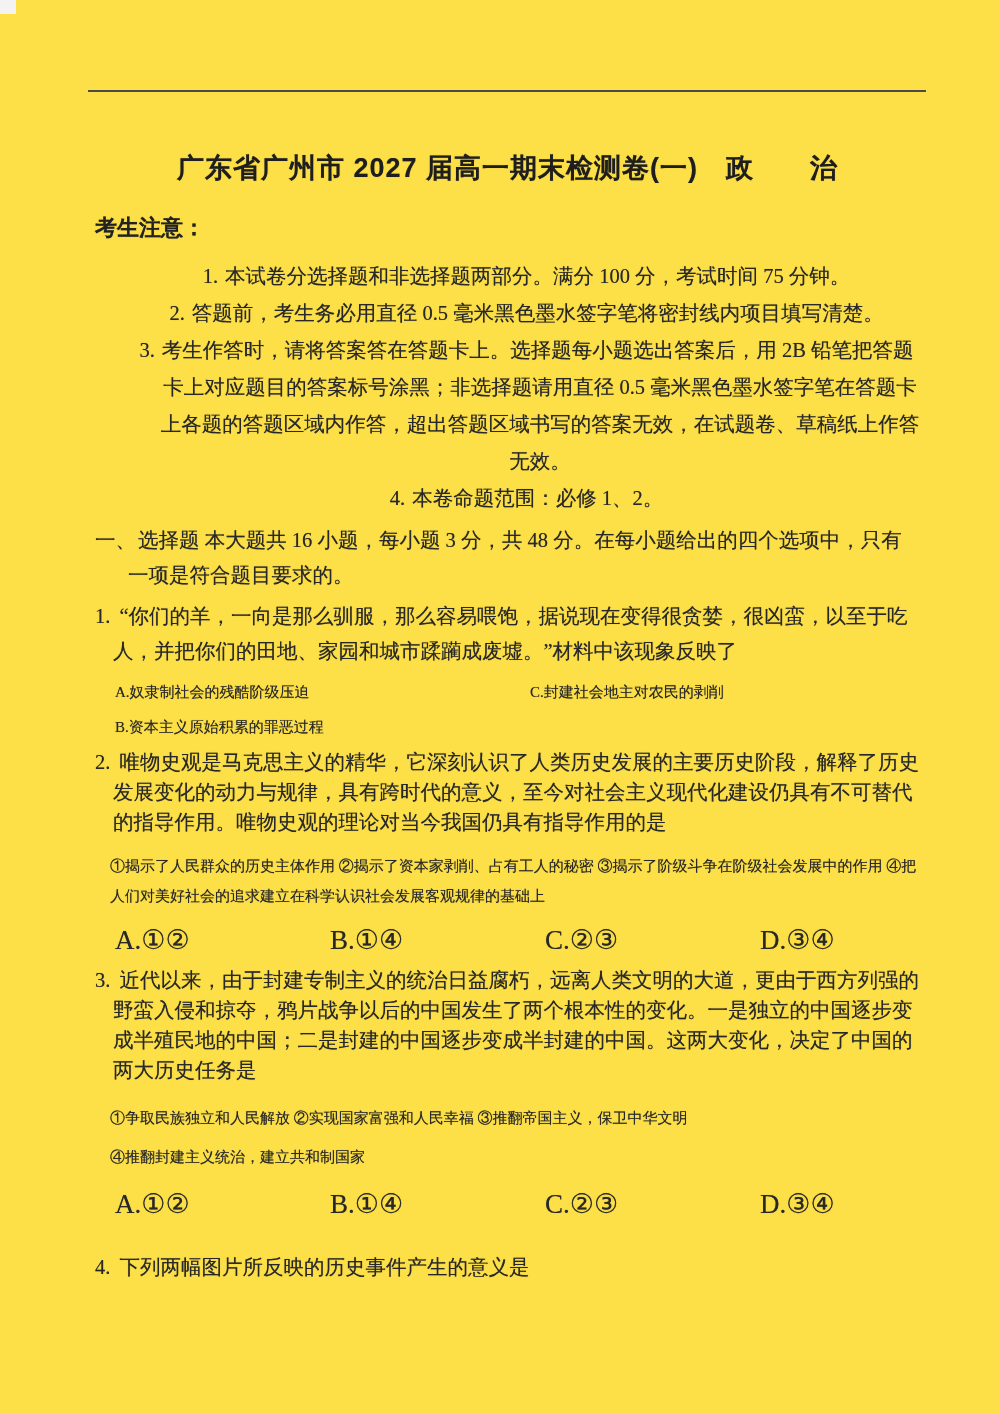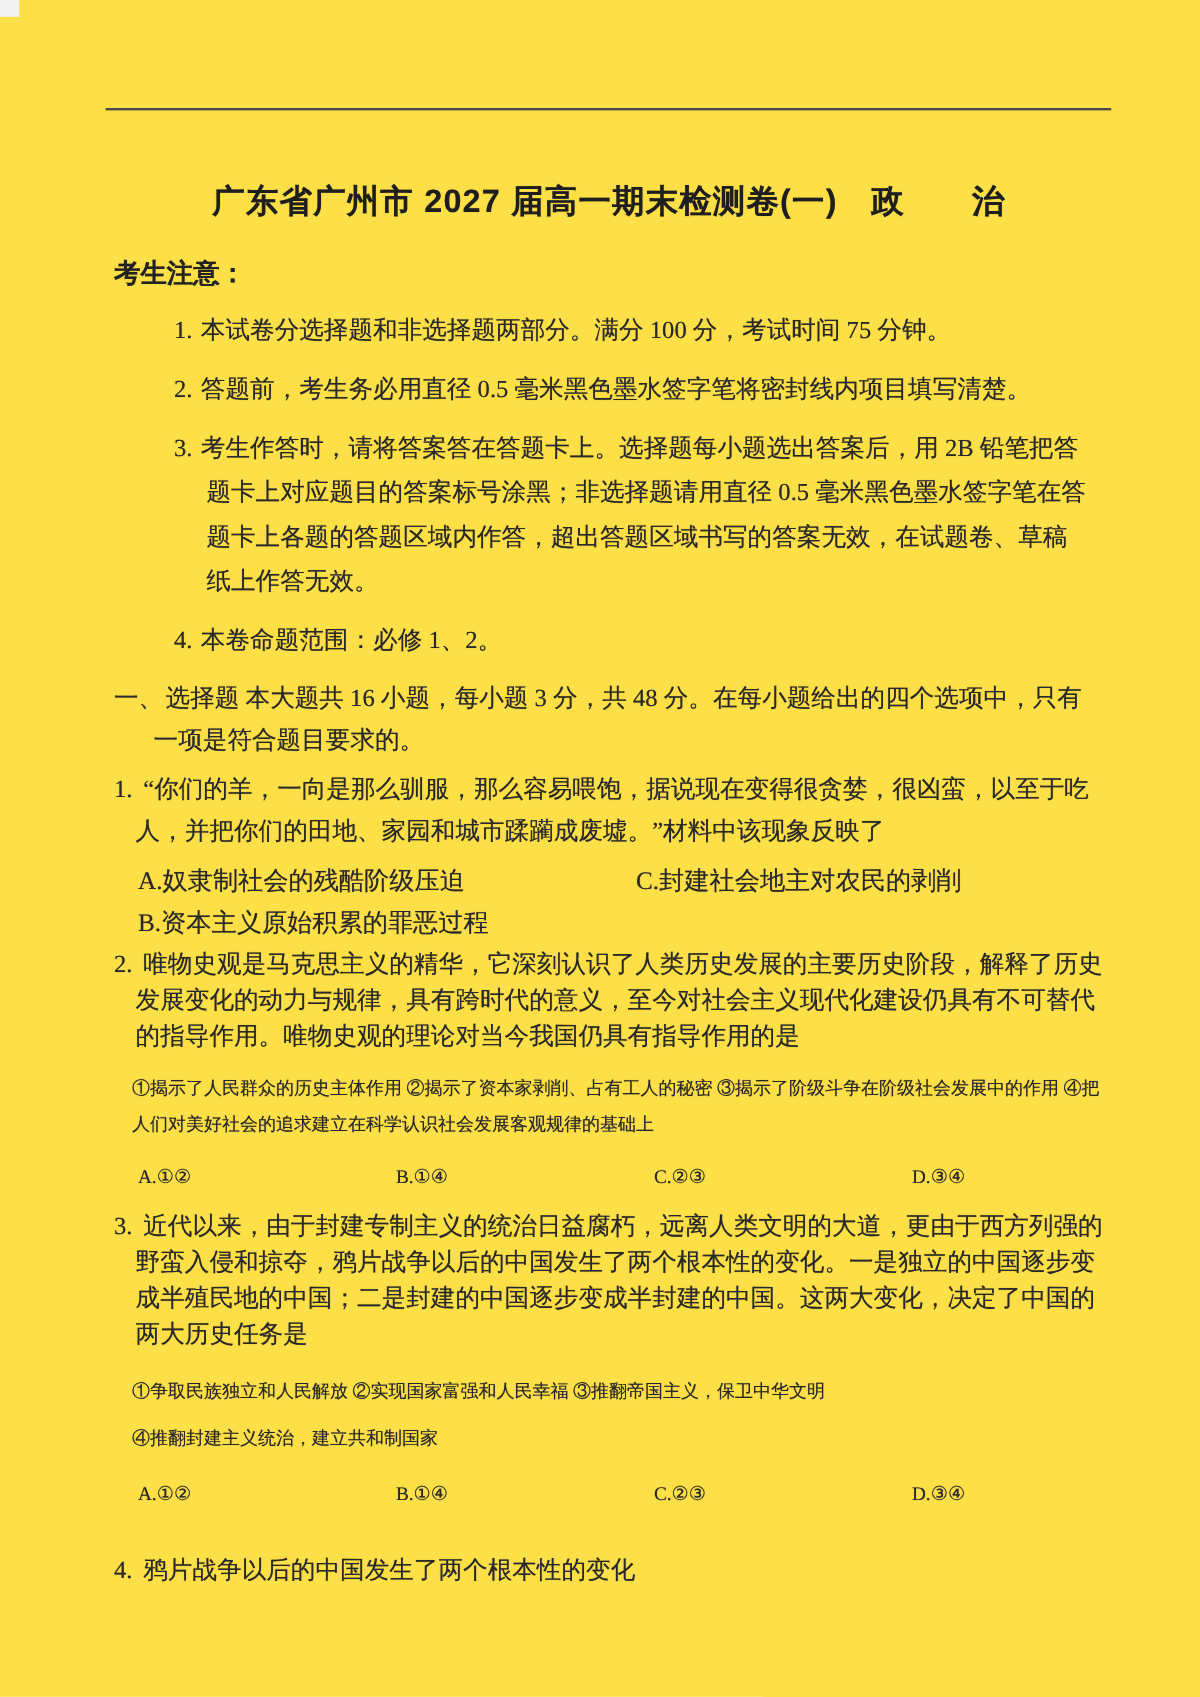--- a/index.html
+++ b/index.html
@@ -37,47 +37,47 @@
   .notice-heading {
     margin-top: 27px;
     font-family: "Liberation Sans", sans-serif;
     font-size: 22px; line-height: 30px; font-weight: 700;
     color: #222;
   }
   .notes {
     margin-top: 15px; margin-left: 38px;
     font-size: 20.5px; line-height: 37px;
   }
-  .note { margin: 12px; padding-left: 27px; text-indent: -27px; }
+  .note { margin: 0; padding-left: 27px; text-indent: -27px; text-align: center; }
   .nnum { margin-right: 7px; }
   .section {
     margin: 6px 0 0 0;
     font-size: 20.5px; line-height: 35px;
     padding-left: 33px; text-indent: -33px;
   }
   .snum { margin-right: 2px; }
   .question {
     margin: 0; font-size: 20.5px;
     padding-left: 18px; text-indent: -18px;
   }
   .qnum { margin-right: 9px; }
   .q1 { margin-top: 6px; line-height: 35px; }
   .choices2 {
     margin-top: 6px; padding-left: 20px;
     display: grid; grid-template-columns: 415px 1fr;
-    font-size: 21px; line-height: 35px;
+    font-size: 15px; line-height: 35px;
   }
   .q2 { margin-top: 2px; line-height: 30px; }
   .statements {
     margin: 14px 0 0 0; padding-left: 15px;
     font-size: 15px; line-height: 30px;
   }
   .answers {
     display: flex; margin-top: 14px; padding-left: 20px;
-    font-size: 16px; line-height: 30px; align-items: flex-end;
+    font-size: 27px; line-height: 30px; align-items: flex-end;
   }
   .answers span { flex: none; width: 215px; }
   .q3 { margin-top: 10px; line-height: 30px; }
   .st-q3-1 { margin-top: 18px; }
   .st-q3-2 { margin-top: 9px; }
   .answers-q3 { margin-top: 17px; }
   .q4 { margin-top: 33px; line-height: 30px; }
 </style>
 </head>
 <body>
@@ -120,16 +120,16 @@
     <p class="question q3"><span class="qnum">3.</span><span>近代以来，由于封建专制主义的统治日益腐朽，远离人类文明的大道，更由于西方列强的野蛮入侵和掠夺，鸦片战争以后的中国发生了两个根本性的变化。一是独立的中国逐步变成半殖民地的中国；二是封建的中国逐步变成半封建的中国。这两大变化，决定了中国的两大历史任务是</span></p>
     <p class="statements st-q3-1">①争取民族独立和人民解放 ②实现国家富强和人民幸福 ③推翻帝国主义，保卫中华文明</p>
     <p class="statements st-q3-2">④推翻封建主义统治，建立共和制国家</p>
     <div class="answers answers-q3">
       <span>A.①②</span>
       <span>B.①④</span>
       <span>C.②③</span>
       <span>D.③④</span>
     </div>
 
-    <p class="question q4"><span class="qnum">4.</span><span>鸦片战争以后的中国发生了两个根本性的变化</span></p>
+    <p class="question q4"><span class="qnum">4.</span><span>下列两幅图片所反映的历史事件产生的意义是</span></p>
 
   </div>
 </div>
 
 </body></html>

